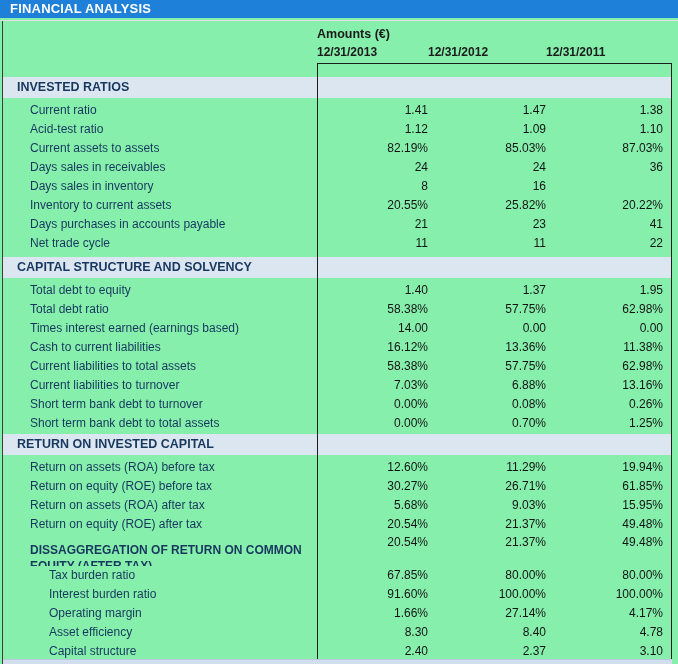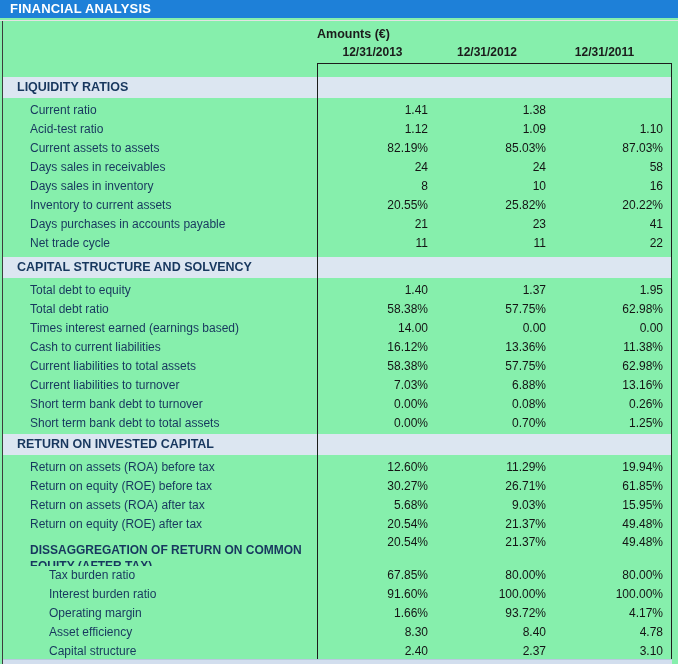--- a/index.html
+++ b/index.html
@@ -20,21 +20,21 @@
   
   .amounts-header{
     position:absolute;left:317px;top:27px;width:355px;height:16px;
     text-align:left;font-size:12.5px;font-weight:bold;color:#1b1b1b;
   }
   .date-header-row{
     position:absolute;left:3px;top:45px;width:669px;height:15px;
     display:grid;grid-template-columns:314px 111px 118px 117px;
     font-size:12px;font-weight:bold;color:#1b1b1b;
   }
-  .date-header-row .cell{text-align:center;line-height:15px;}
+  .date-header-row .cell{text-align:left;line-height:15px;}
   
   .grid-box{
     position:absolute;left:317px;top:63px;width:355px;height:601px;
     border:1.5px solid #1c1c1c;border-bottom:none;box-sizing:border-box;
     pointer-events:none;
   }
   
   .content{position:absolute;left:3px;top:77px;width:669px;}
   .section-band{
     height:21px;line-height:21px;background:var(--band-bg,#DCE6F1);
@@ -75,49 +75,49 @@
 
   <div class="date-header-row">
     <div class="cell"></div>
     <div class="cell">12/31/2013</div>
     <div class="cell">12/31/2012</div>
     <div class="cell">12/31/2011</div>
   </div>
 
   <div class="content">
     <div class="section s1">
-      <div class="section-band">LIQUIDITY RATIOS</div>
+      <div class="section-band">INVESTED RATIOS</div>
       <div class="rows">
           <div class="row">
             <div class="cell label ind1">Current ratio</div>
             <div class="cell val">1.41</div>
+            <div class="cell val">1.47</div>
             <div class="cell val">1.38</div>
           </div>
           <div class="row">
             <div class="cell label ind1">Acid-test ratio</div>
             <div class="cell val">1.12</div>
             <div class="cell val">1.09</div>
             <div class="cell val">1.10</div>
           </div>
           <div class="row">
             <div class="cell label ind1">Current assets to assets</div>
             <div class="cell val">82.19%</div>
             <div class="cell val">85.03%</div>
             <div class="cell val">87.03%</div>
           </div>
           <div class="row">
             <div class="cell label ind1">Days sales in receivables</div>
             <div class="cell val">24</div>
             <div class="cell val">24</div>
-            <div class="cell val">58</div>
+            <div class="cell val">36</div>
           </div>
           <div class="row">
             <div class="cell label ind1">Days sales in inventory</div>
             <div class="cell val">8</div>
-            <div class="cell val">10</div>
             <div class="cell val">16</div>
           </div>
           <div class="row">
             <div class="cell label ind1">Inventory to current assets</div>
             <div class="cell val">20.55%</div>
             <div class="cell val">25.82%</div>
             <div class="cell val">20.22%</div>
           </div>
           <div class="row">
             <div class="cell label ind1">Days purchases in accounts payable</div>
@@ -227,21 +227,21 @@
           </div>
           <div class="row">
             <div class="cell label ind2">Interest burden ratio</div>
             <div class="cell val">91.60%</div>
             <div class="cell val">100.00%</div>
             <div class="cell val">100.00%</div>
           </div>
           <div class="row">
             <div class="cell label ind2">Operating margin</div>
             <div class="cell val">1.66%</div>
-            <div class="cell val">93.72%</div>
+            <div class="cell val">27.14%</div>
             <div class="cell val">4.17%</div>
           </div>
           <div class="row">
             <div class="cell label ind2">Asset efficiency</div>
             <div class="cell val">8.30</div>
             <div class="cell val">8.40</div>
             <div class="cell val">4.78</div>
           </div>
           <div class="row">
             <div class="cell label ind2">Capital structure</div>

